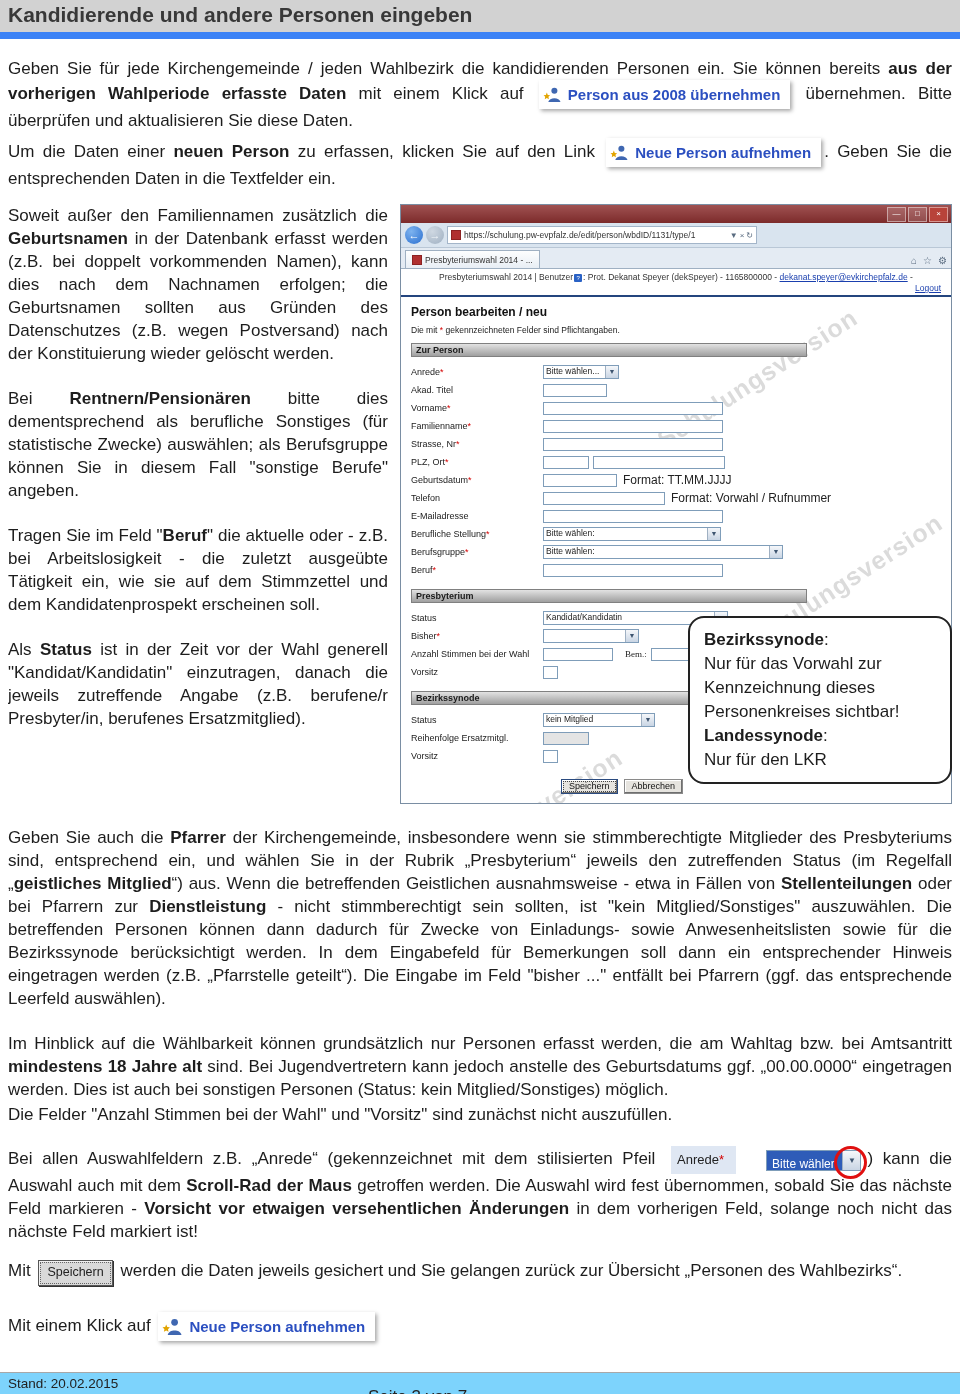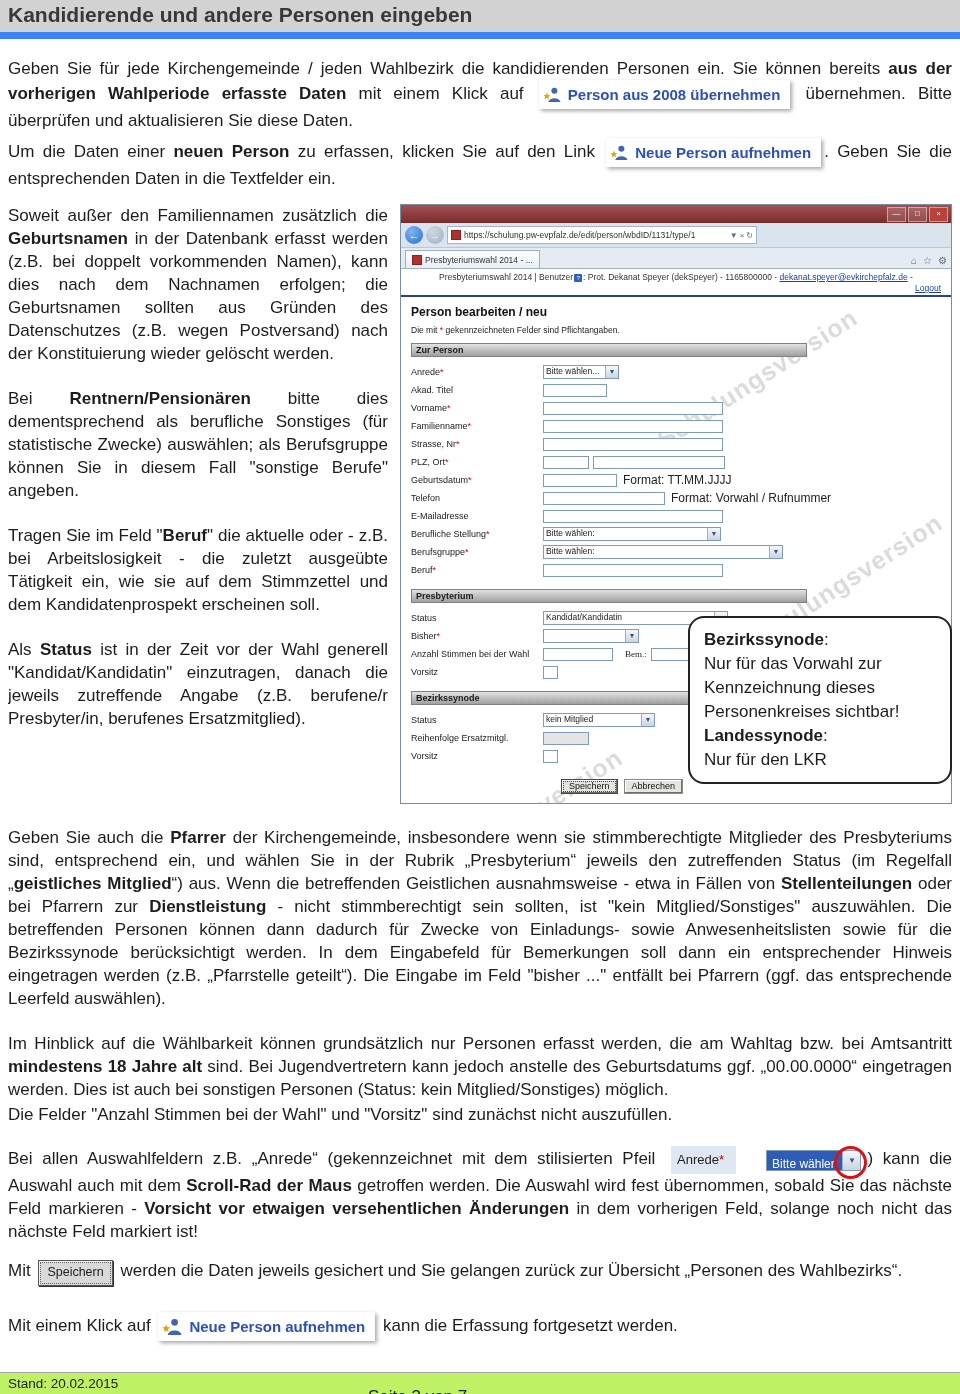--- a/index.html
+++ b/index.html
@@ -96,21 +96,21 @@
     transform:rotate(-33deg);white-space:nowrap;pointer-events:none;z-index:1;}
   .wm1{left:240px;top:95px;} .wm2{left:325px;top:300px;} .wm3{left:5px;top:535px;}
 
   
   .callout{position:absolute;left:676px;top:616px;width:264px;height:168px;background:#fff;
     border:2px solid #222;border-radius:16px;padding:10px 14px;box-sizing:border-box;
     font-size:17px;line-height:24px;z-index:5;margin-left:12px;}
 
   
   .footer{position:absolute;left:0;right:0;bottom:0;height:21px;border-top:1px solid #a8a8a8;
-    font-size:13.5px;color:#222;background:#bef264;z-index:6;}
+    font-size:13.5px;color:#222;background:#7dd3fc;z-index:6;}
   .footer .stand{position:absolute;left:8px;top:3px;}
   .footer .pageno{position:absolute;left:368px;top:14px;font-size:17px;text-align:center;}
 
   .person-svg{flex:none;}
 </style>
 </head>
 <body>
 
 <div class="page">
 
@@ -334,20 +334,20 @@
 
   <p class="para mt16"><span><span>Mit </span></span><span class="btn-snippet">Speichern</span><span><span> werden die Daten jeweils gesichert und Sie gelangen zurück zur Übersicht „Personen des Wahlbezirks“.</span></span></p>
 
   <p class="para mt26"><span><span>Mit einem Klick auf </span></span><span class="link-snippet">
         <svg class="person-svg" width="21" height="19" viewBox="0 0 20 18">
           <circle cx="12" cy="5" r="3.2" fill="#3f67b1"></circle>
           <path d="M5.5 17 C6.5 11.5 17.5 11.5 18.5 17 Z" fill="#3f67b1"></path>
           <polygon points="4,7 5,9.5 7.5,9.8 5.7,11.5 6.2,14 4,12.7 1.8,14 2.3,11.5 0.5,9.8 3,9.5" fill="#e2a400"></polygon>
         </svg>
         <span class="ltext">Neue Person aufnehmen</span>
-      </span><span><span> kann die Erfassung fortgesetzt werden.</span></span></p>
+      </span></p>
 
   <footer class="footer">
     <span class="stand">Stand: 20.02.2015</span>
     <span class="pageno">Seite 3 von 7</span>
   </footer>
 
 </div>
 
 </body></html>

